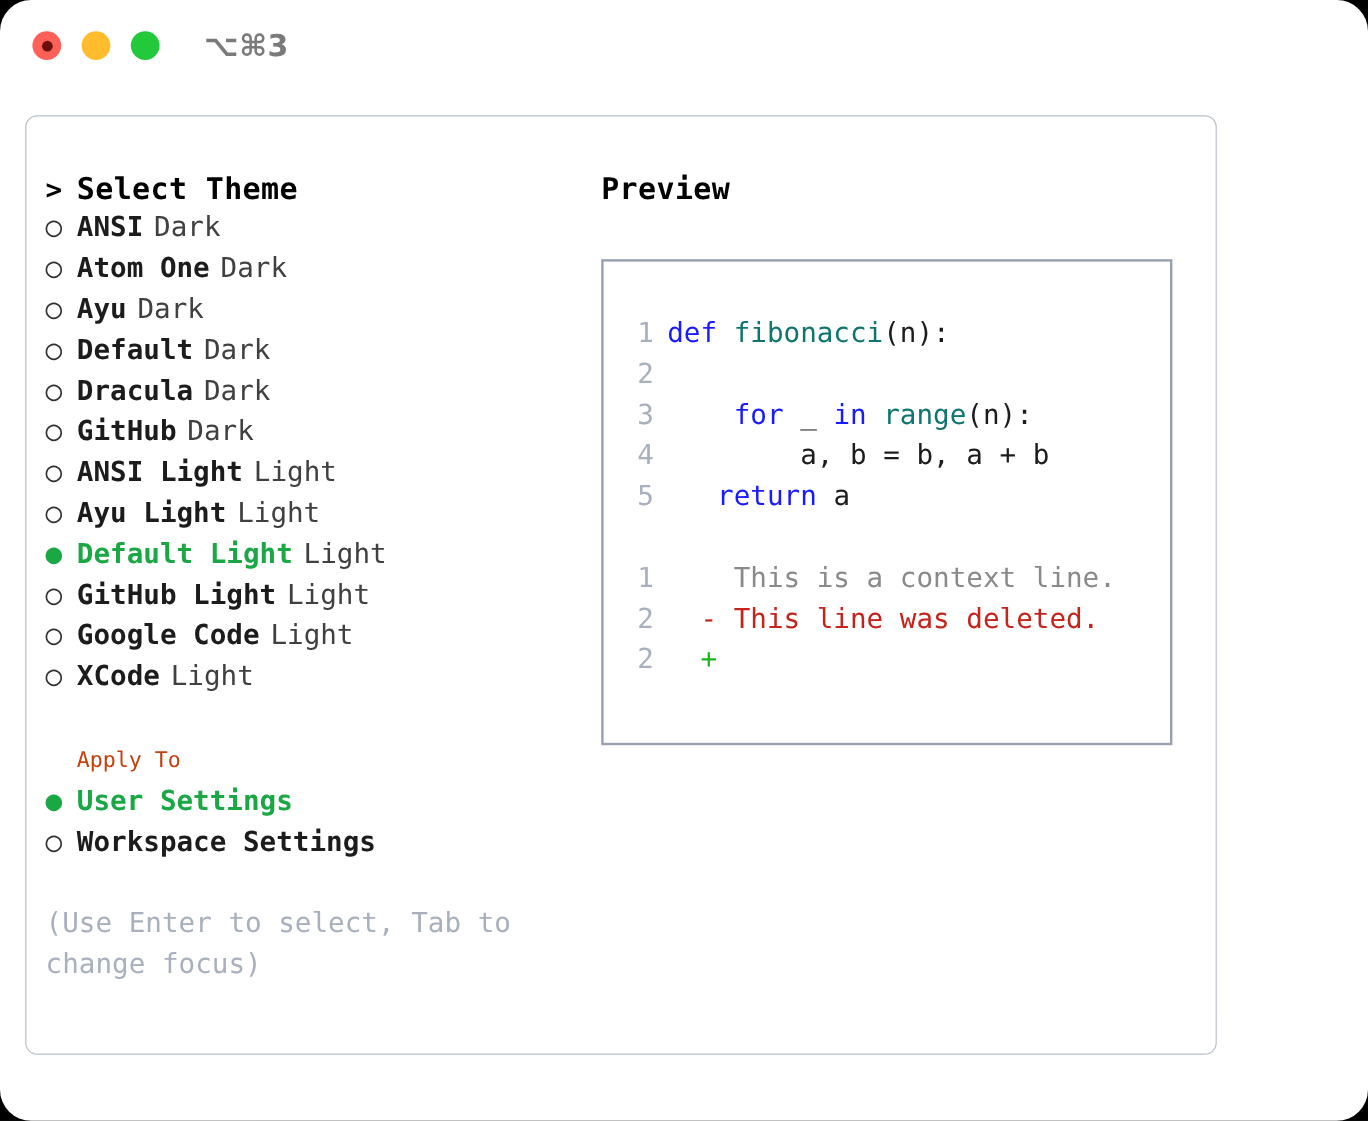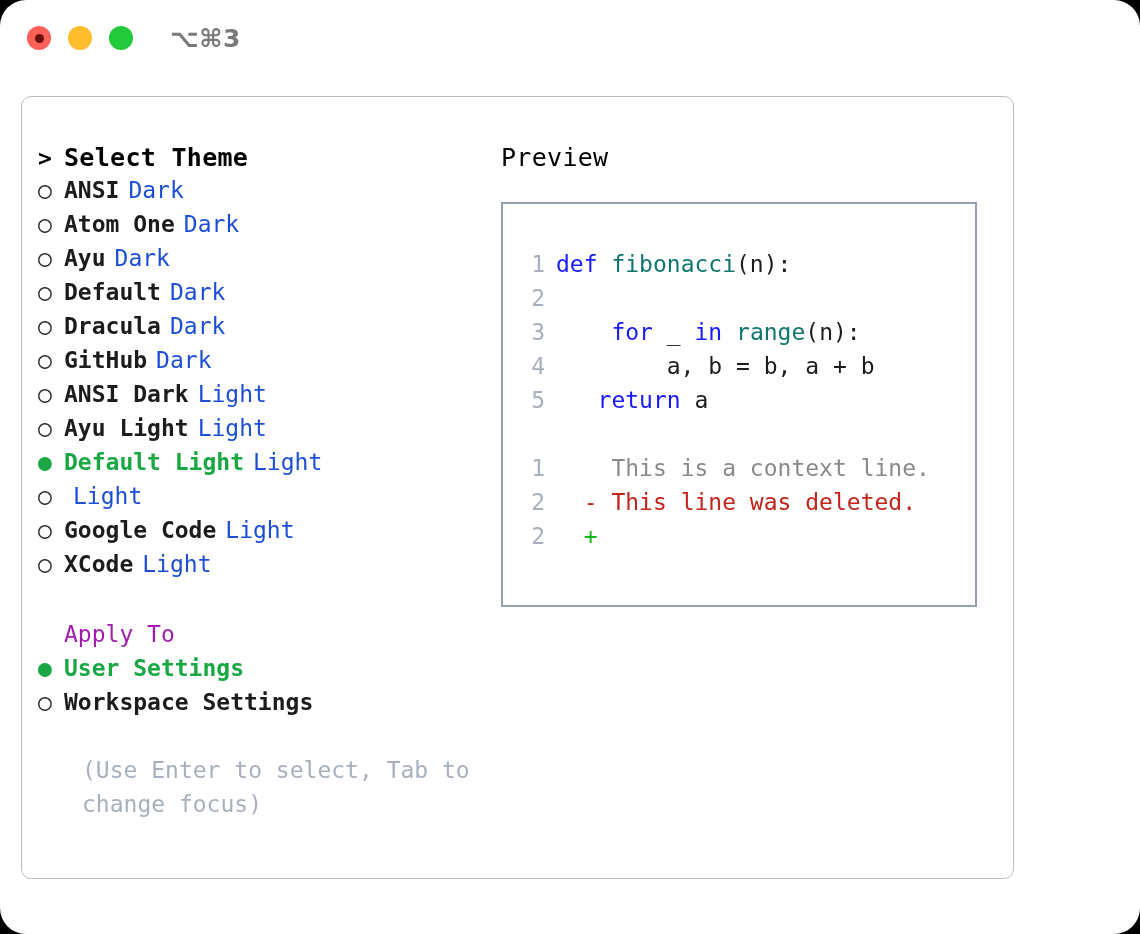--- a/index.html
+++ b/index.html
@@ -113,52 +113,51 @@
   .prompt-line {
     font-weight: bold;
     font-size: 25px;
     color: #000000;
     letter-spacing: 0.3px;
   }
   .prompt-line .bullet { font-weight: bold; color: #000; }
   .item-label { color: #1c1c1c; font-weight: bold; }
   .item-label.selected { color: #19a843; }
   .item-tag {
-    color: #1d4ed8;
+    color: #404040;
     padding-left: 9px;
   }
   .section-gap { height: 36px; }
   .section-head {
-    font-size: 23px;
-    color: #a21caf;
+    font-size: 18px;
+    color: #c2410c;
     white-space: pre;
   }
   .hint {
     margin-top: 30px;
     font-size: 23px;
     line-height: 34px;
     color: #a8b0bd;
     width: 405px;
     white-space: pre-wrap;
-    margin-left: 44px;
   }
 
   
   .right-col {
     position: absolute;
     left: 479px;
     top: 46px;
     width: 500px;
   }
   .preview-title {
     font-size: 25px;
-    font-weight: normal;
+    font-weight: bold;
     color: #000000;
     letter-spacing: 0.3px;
-    margin-bottom: 30px;
+    margin-bottom: 44px;
   }
   .preview-box {
     width: 476px;
     height: 405px;
     border: 2px solid #95a0b0;
     box-sizing: border-box;
     background: #ffffff;
     padding: 47px 0 0 18px;
   }
   .code-line {
@@ -206,24 +205,24 @@
         <span>Select Theme</span>
       </div>
 
       <div id="theme-list">
           <div class="list-line"><span class="bullet hollow">○</span><span class="item-label">ANSI</span><span class="item-tag">Dark</span></div>
           <div class="list-line"><span class="bullet hollow">○</span><span class="item-label">Atom One</span><span class="item-tag">Dark</span></div>
           <div class="list-line"><span class="bullet hollow">○</span><span class="item-label">Ayu</span><span class="item-tag">Dark</span></div>
           <div class="list-line"><span class="bullet hollow">○</span><span class="item-label">Default</span><span class="item-tag">Dark</span></div>
           <div class="list-line"><span class="bullet hollow">○</span><span class="item-label">Dracula</span><span class="item-tag">Dark</span></div>
           <div class="list-line"><span class="bullet hollow">○</span><span class="item-label">GitHub</span><span class="item-tag">Dark</span></div>
-          <div class="list-line"><span class="bullet hollow">○</span><span class="item-label">ANSI Dark</span><span class="item-tag">Light</span></div>
+          <div class="list-line"><span class="bullet hollow">○</span><span class="item-label">ANSI Light</span><span class="item-tag">Light</span></div>
           <div class="list-line"><span class="bullet hollow">○</span><span class="item-label">Ayu Light</span><span class="item-tag">Light</span></div>
           <div class="list-line"><span class="bullet filled">●</span><span class="item-label selected">Default Light</span><span class="item-tag">Light</span></div>
-          <div class="list-line"><span class="bullet hollow">○</span><span class="item-tag">Light</span></div>
+          <div class="list-line"><span class="bullet hollow">○</span><span class="item-label">GitHub Light</span><span class="item-tag">Light</span></div>
           <div class="list-line"><span class="bullet hollow">○</span><span class="item-label">Google Code</span><span class="item-tag">Light</span></div>
           <div class="list-line"><span class="bullet hollow">○</span><span class="item-label">XCode</span><span class="item-tag">Light</span></div>
         </div>
 
       <div class="section-gap"></div>
 
       <div class="list-line">
         <span class="bullet empty">o</span>
         <span class="section-head">Apply To</span>
       </div>

